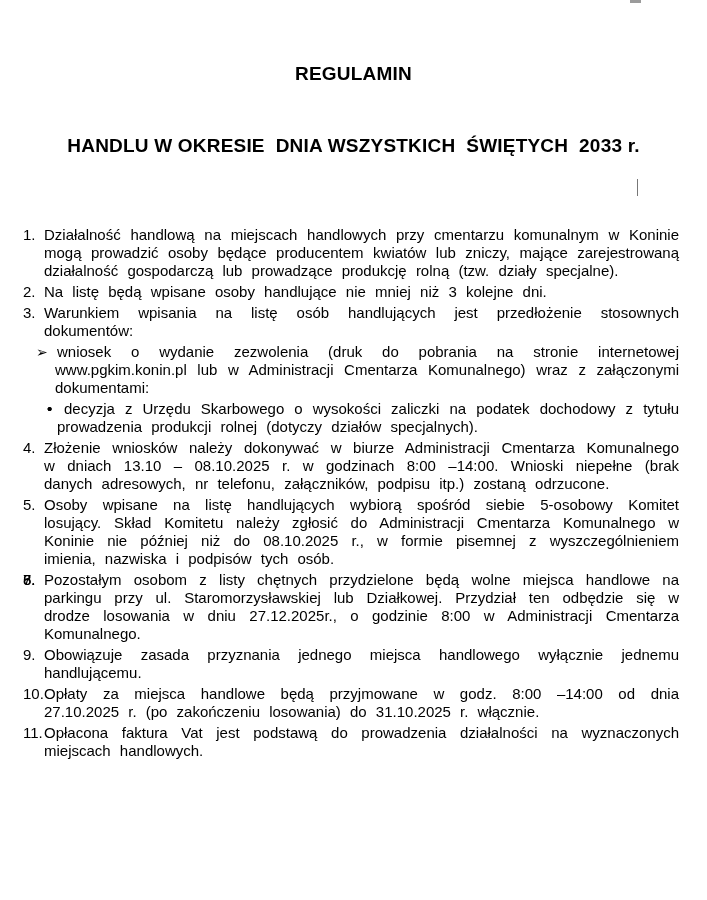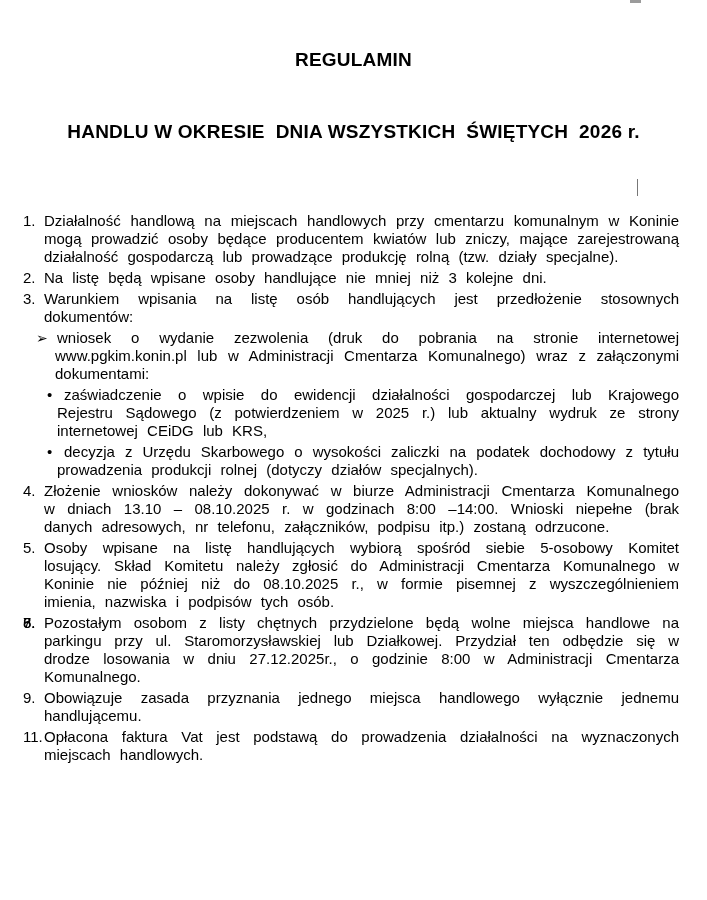--- a/index.html
+++ b/index.html
@@ -13,20 +13,21 @@
     color: #000000;
   }
   .artifact {
     position: absolute;
     left: 630px; top: 0;
     width: 11px; height: 3px;
     background: #9b9b9b;
   }
   .title {
     margin: 0;
+    padding-top: 14px;
     text-align: center;
     font-weight: bold;
     font-size: 19px;
     line-height: 24px;
     white-space: pre-wrap;
     letter-spacing: 0.2px;
   }
   .doc-body {
     margin-top: 20px;
     font-size: 15px;
@@ -81,21 +82,21 @@
 </style>
 </head>
 <body>
 
 <div class="page">
 
   <div class="artifact"></div>
 
   <div class="title">
     <div>REGULAMIN</div>
-    <div>HANDLU W OKRESIE  DNIA WSZYSTKICH  ŚWIĘTYCH  2026 r.</div>
+    <div>HANDLU W OKRESIE  DNIA WSZYSTKICH  ŚWIĘTYCH  2033 r.</div>
   </div>
 
   <div class="doc-body">
 
     <div class="item">
       <span class="num">1.</span><span>Działalność handlową na miejscach handlowych przy cmentarzu komunalnym w Koninie mogą prowadzić osoby będące producentem kwiatów lub zniczy, mające zarejestrowaną działalność gospodarczą lub prowadzące produkcję rolną (tzw. działy specjalne).</span>
     </div>
 
     <div class="item">
       <span class="num">2.</span><span>Na listę będą wpisane osoby handlujące nie mniej niż 3 kolejne dni.</span>
@@ -103,21 +104,21 @@
 
     <div class="item">
       <span class="num">3.</span><span>Warunkiem wpisania na listę osób handlujących jest przedłożenie stosownych dokumentów:</span>
     </div>
 
     <div class="arrow-item">
       <span class="abul">➢</span><span>wniosek o wydanie zezwolenia (druk do pobrania na stronie internetowej www.pgkim.konin.pl lub w Administracji Cmentarza Komunalnego) wraz z załączonymi dokumentami:</span>
     </div>
 
     <div class="dot-item">
-      <span class="dbul">•</span><span>zaświadczenie o wpisie do ewidencji działalności gospodarczej lub Krajowego Rejestru Sądowego (z potwierdzeniem w 2025 r.) lub aktualny wydruk ze strony internetowej CEiDG lub KRS,</span>
+      <span class="dbul">•</span>
     </div>
 
     <div class="dot-item">
       <span class="dbul">•</span><span>decyzja z Urzędu Skarbowego o wysokości zaliczki na podatek dochodowy z tytułu prowadzenia produkcji rolnej (dotyczy działów specjalnych).</span>
     </div>
 
     <div class="item">
       <span class="num">4.</span><span>Złożenie wniosków należy dokonywać w biurze Administracji Cmentarza Komunalnego w dniach 13.10 – 08.10.2025 r. w godzinach 8:00 –14:00. Wnioski niepełne (brak danych adresowych, nr telefonu, załączników, podpisu itp.) zostaną odrzucone.</span>
     </div>
 
@@ -134,20 +135,23 @@
     </div>
 
     <div class="item">
       <span class="num">8.</span><span>Pozostałym osobom z listy chętnych przydzielone będą wolne miejsca handlowe na parkingu przy ul. Staromorzysławskiej lub Działkowej. Przydział ten odbędzie się w drodze losowania w dniu 27.12.2025r., o godzinie 8:00 w Administracji Cmentarza Komunalnego.</span>
     </div>
 
     <div class="item">
       <span class="num">9.</span><span>Obowiązuje zasada przyznania jednego miejsca handlowego wyłącznie jednemu handlującemu.</span>
     </div>
 
+    <div class="item">
+      <span class="num">10.</span><span>Opłaty za miejsca handlowe będą przyjmowane w godz. 8:00 –14:00 od dnia 27.10.2025 r. (po zakończeniu losowania) do 31.10.2025 r. włącznie.</span>
+    </div>
 
     <div class="item">
       <span class="num">11.</span><span>Opłacona faktura Vat jest podstawą do prowadzenia działalności na wyznaczonych miejscach handlowych.</span>
     </div>
 
   </div>
 
   <div class="cursor-mark"></div>
 
 </div>

